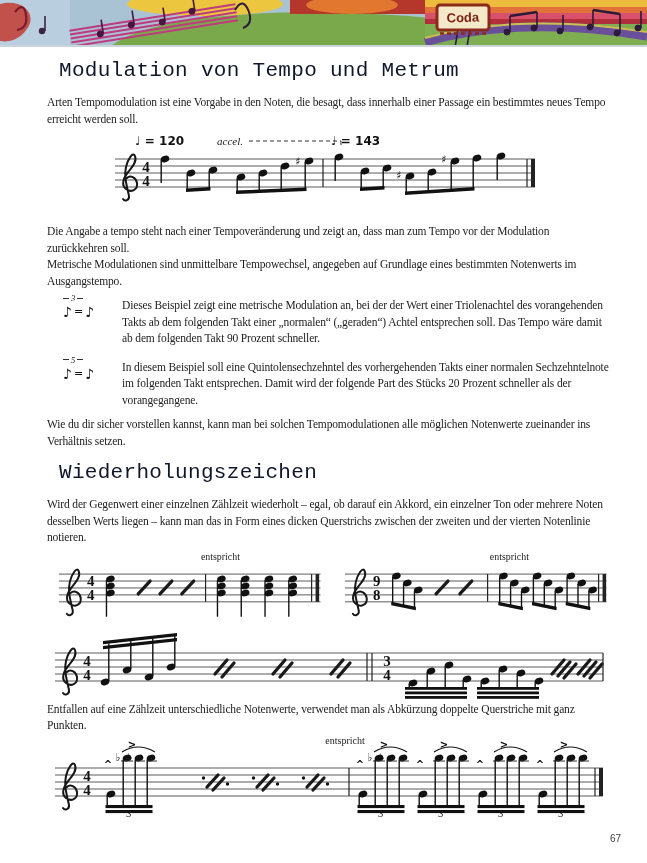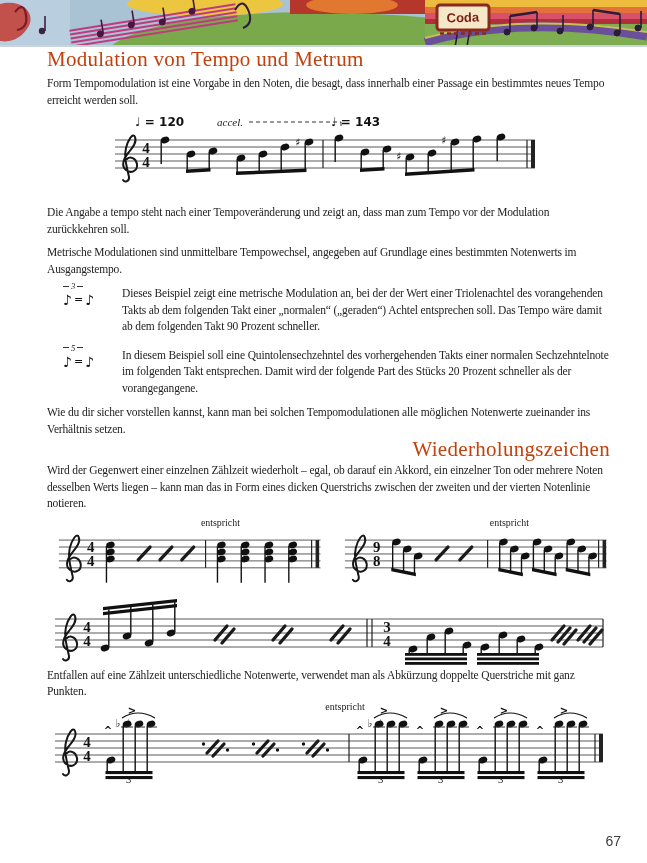--- a/index.html
+++ b/index.html
@@ -1,41 +1,41 @@
 <!DOCTYPE html>
 <html><head>
 <meta charset="utf-8">
 <style>
   html,body{margin:0;padding:0;background:#e8e8e8;}
   .page{position:relative;width:647px;height:863px;background:#ffffff;overflow:hidden;
         font-family:"Liberation Serif",serif;color:#222;}
   .art{position:relative;width:647px;height:47px;overflow:hidden;}
   .content{padding:0 37px 0 47px;}
-  h1.sec{font-family:Liberation Serif, serif;font-weight:normal;font-size:21px;
-         color:#c2410c;margin:0;letter-spacing:0.3px;}
+  h1.sec{font-family:Liberation Mono, monospace;font-weight:normal;font-size:21px;
+         color:#0f172a;margin:12px;letter-spacing:0.3px;}
   .h1a{margin-top:13px;}
-  .h2a{margin-top:10px;text-align:right;}
+  .h2a{margin-top:10px;}
   p{margin:0;font-size:11.5px;line-height:16.5px;letter-spacing:-0.15px;}
   p b{font-weight:normal;}
-  .mt3{margin-top:3px;}.mt6{}.mt7{margin-top:7px;}.mt8{margin-top:8px;}.mt11{margin-top:18px;}.mt12{margin-top:12px;}
+  .mt3{margin-top:3px;}.mt6{}.mt7{}.mt8{margin-top:8px;}.mt11{margin-top:18px;}.mt12{margin-top:12px;}
   .bullet{display:flex;align-items:flex-start;}
   .bsym{position:relative;flex:0 0 75px;padding-left:16px;box-sizing:border-box;
         padding-top:7px;font-family:"DejaVu Sans",sans-serif;font-size:14px;color:#111;
         white-space:nowrap;}
   .bsym .beq{font-size:11px;margin:0 2px;position:relative;top:-2px;}
   .tup{position:absolute;left:14px;top:-4px;font-family:"Liberation Serif",serif;
        font-size:8.5px;font-style:italic;color:#222;display:flex;align-items:center;}
   .tup i{display:inline-block;width:6px;border-top:1px solid #333;margin:0 2px;}
   .tup b{font-weight:normal;}
   .btxt{flex:1;}
   .musicline{display:block;}
   .exrow{display:flex;gap:8px;margin-top:2px;}
   .ex1wrap{margin:6px 0 0 52px;}
   .pagenum{position:absolute;right:26px;top:833px;font-family:"Liberation Sans",sans-serif;
-           font-size:14px;color:#3d3d3d;}
+           font-size:10px;color:#3d3d3d;}
   
   .sline{stroke:#5a5a5a;stroke-width:1;}
   .bar{stroke:#222;stroke-width:1.2;}
   .stem{stroke:#111;stroke-width:1.4;}
   .ledg{stroke:#333;stroke-width:1;}
   .nh{fill:#111;}
   .beam{fill:#111;}
   .slash{stroke:#1a1a1a;stroke-width:3.3;stroke-linecap:round;}
   .clef{stroke:#161616;stroke-width:2;fill:none;stroke-linecap:round;}
   .ts{font:bold 15px "Liberation Serif",serif;fill:#111;text-anchor:middle;}
@@ -167,21 +167,21 @@
         <rect class="beam" x="-5.5" y="16" width="47" height="3.1"></rect>
         <path class="slur" d="M11,-42 Q27,-52 44,-42"></path>
       </g>
     </defs>
   </svg>
 
   <div class="content">
 
     <h1 class="sec h1a">Modulation von Tempo und Metrum</h1>
 
-    <p class="mt3"><span>Form </span><b>Tempomodulation</b><span> ist eine Vorgabe in den Noten, die besagt, dass innerhalb einer Passage ein bestimmtes neues Tempo erreicht werden soll.</span></p>
+    <p class="mt3"><span>Arten </span><b>Tempomodulation</b><span> ist eine Vorgabe in den Noten, die besagt, dass innerhalb einer Passage ein bestimmtes neues Tempo erreicht werden soll.</span></p>
 
     <div class="ex1wrap">
       <svg class="musicline" width="440" height="72" viewBox="0 0 440 72">
         <line class="sline" x1="16" y1="26" x2="436" y2="26"></line>
         <line class="sline" x1="16" y1="33" x2="436" y2="33"></line>
         <line class="sline" x1="16" y1="40" x2="436" y2="40"></line>
         <line class="sline" x1="16" y1="47" x2="436" y2="47"></line>
         <line class="sline" x1="16" y1="54" x2="436" y2="54"></line>
         <use href="#gclef" transform="translate(26,26)"></use>
         <text class="ts" x="47" y="38.5">4</text>

